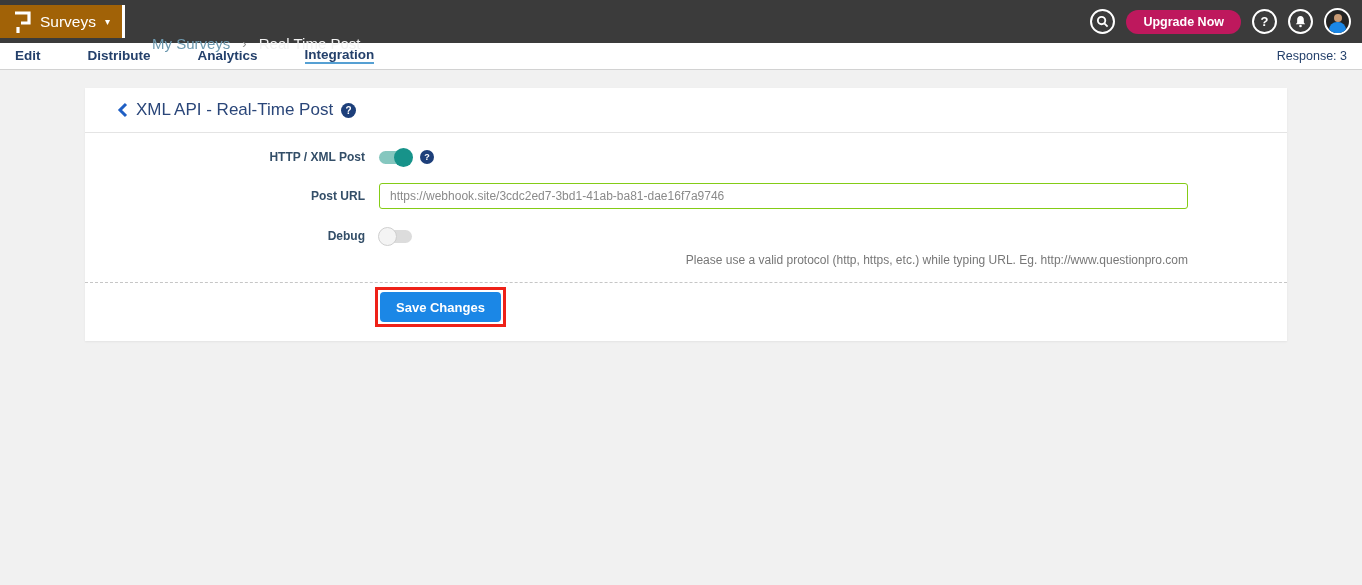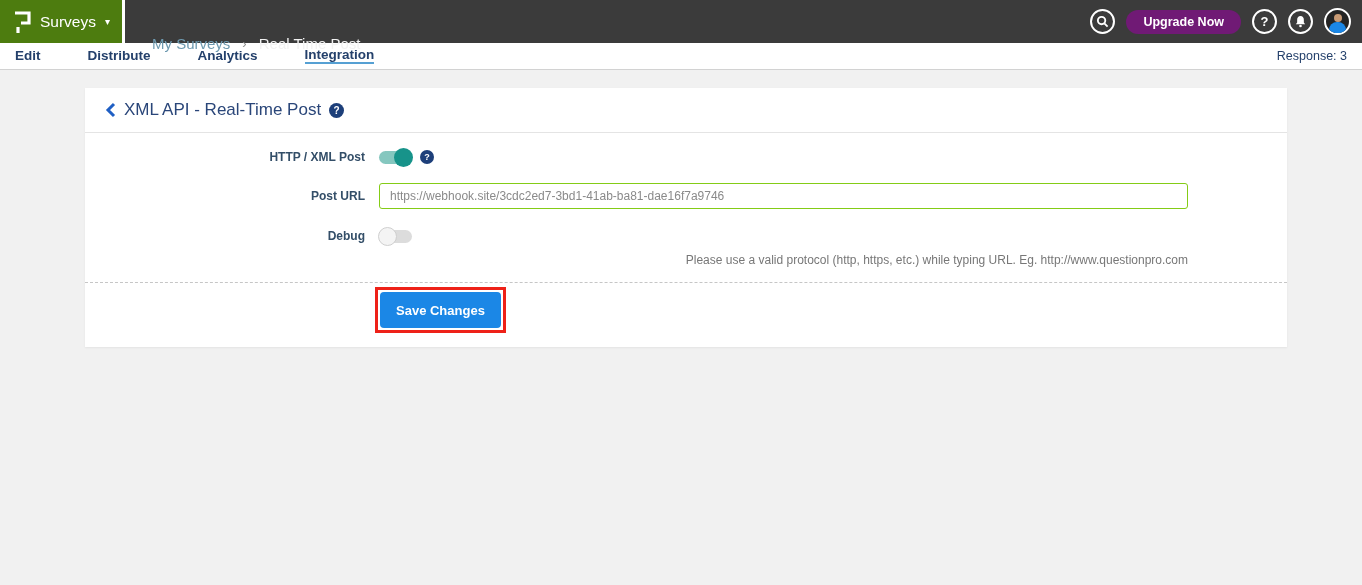--- a/index.html
+++ b/index.html
@@ -10,21 +10,21 @@
     overflow:hidden;
     position:relative;
   }
 
   
   .topbar {
     height:43px; background:#3b3b3b;
     display:flex; align-items:center;
   }
   .logo-block {
-    width:125px; height:43px; background:#4d7c0f;
+    width:125px; height:33px; background:#a16207;
     display:flex; align-items:center; justify-content:center;
     gap:8px; cursor:pointer; flex:none;
     border-right:3px solid #ffffff;
   }
   .logo-glyph { width:20px; height:24px; display:block; }
   .product-label { color:#ffffff; font-size:15.5px; }
   .caret { color:#ffffff; font-size:10px; margin-left:1px; }
 
   .breadcrumb {
     display:flex; align-items:center; gap:12px;
@@ -40,21 +40,21 @@
   }
   .circle-btn {
     width:25px; height:25px; border-radius:50%;
     border:2px solid #ffffff; color:#ffffff;
     display:flex; align-items:center; justify-content:center;
     font-size:13px; font-weight:bold; cursor:pointer;
     background:transparent; flex:none;
   }
   .upgrade-btn {
     height:24px; padding:0 17px; border:none; border-radius:13px;
-    background:#701a75; color:#ffffff; font-size:12.5px; font-weight:bold;
+    background:#be185d; color:#ffffff; font-size:12.5px; font-weight:bold;
     font-family:"Liberation Sans", sans-serif; cursor:pointer;
   }
   .avatar {
     width:27px; height:27px; border-radius:50%;
     border:2px solid #ffffff; overflow:hidden; cursor:pointer;
     background:#242424; position:relative; flex:none;
   }
   .avatar .head {
     position:absolute; left:8px; top:4px; width:8px; height:8px;
     border-radius:50%; background:#c89a74;
@@ -80,21 +80,21 @@
     font-size:12.5px; color:#24406b;
   }
 
   
   .panel {
     position:absolute; left:85px; top:88px; width:1202px;
     background:#ffffff; box-shadow:0 1px 2px rgba(0,0,0,0.06);
   }
   .panel-header {
     height:45px; display:flex; align-items:center;
-    padding-left:20px; border-bottom:1px solid #e4e4e4;
+    padding-left:32px; border-bottom:1px solid #e4e4e4;
   }
   .back-icon { width:11px; height:16px; margin-right:8px; cursor:pointer; flex:none; }
   .panel-title { font-size:17px; color:#2a4679; }
   .help-badge {
     width:15px; height:15px; border-radius:50%; background:#1d3f7a;
     color:#ffffff; font-size:10px; font-weight:bold;
     display:flex; align-items:center; justify-content:center;
     margin-left:8px; cursor:pointer; flex:none;
   }
 
@@ -131,21 +131,21 @@
     font-size:12px; color:#777777;
   }
 
   .dashed-sep { border:none; border-top:1px dashed #c6c6c6; margin-top:15px; }
 
   .save-row { padding:4px 0 4px 290px; }
   .annotation-box {
     display:inline-block; border:3px solid #ee2118; padding:2px;
   }
   .save-btn {
-    height:36px; padding:0 16px; border:none; border-radius:4px;
+    height:30px; padding:0 16px; border:none; border-radius:4px;
     background:#1b87e6; color:#ffffff; font-size:13px; font-weight:bold;
     font-family:"Liberation Sans", sans-serif; cursor:pointer; display:block;text-align:right;
   }
 </style>
 </head>
 <body>
 
 <div class="topbar">
   <div class="logo-block">
     <svg class="logo-glyph" viewBox="0 0 20 24">

